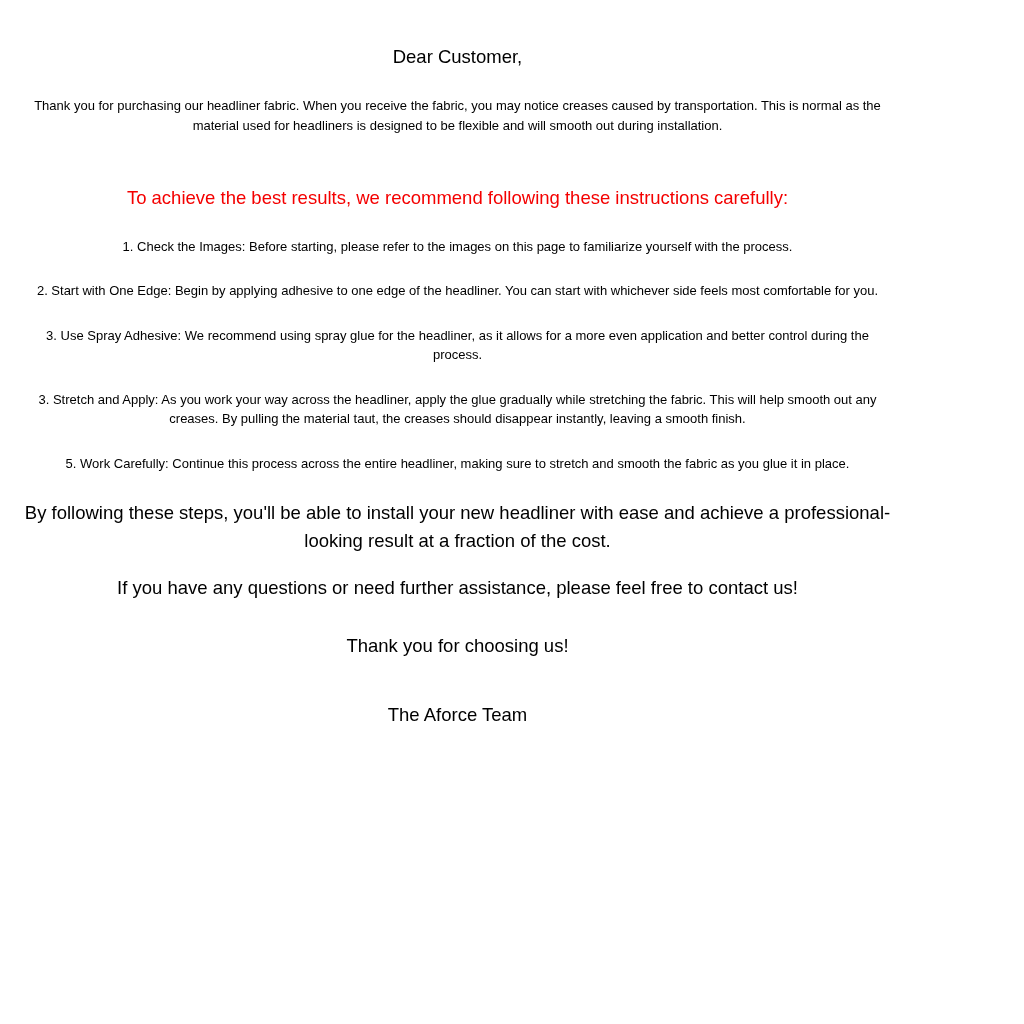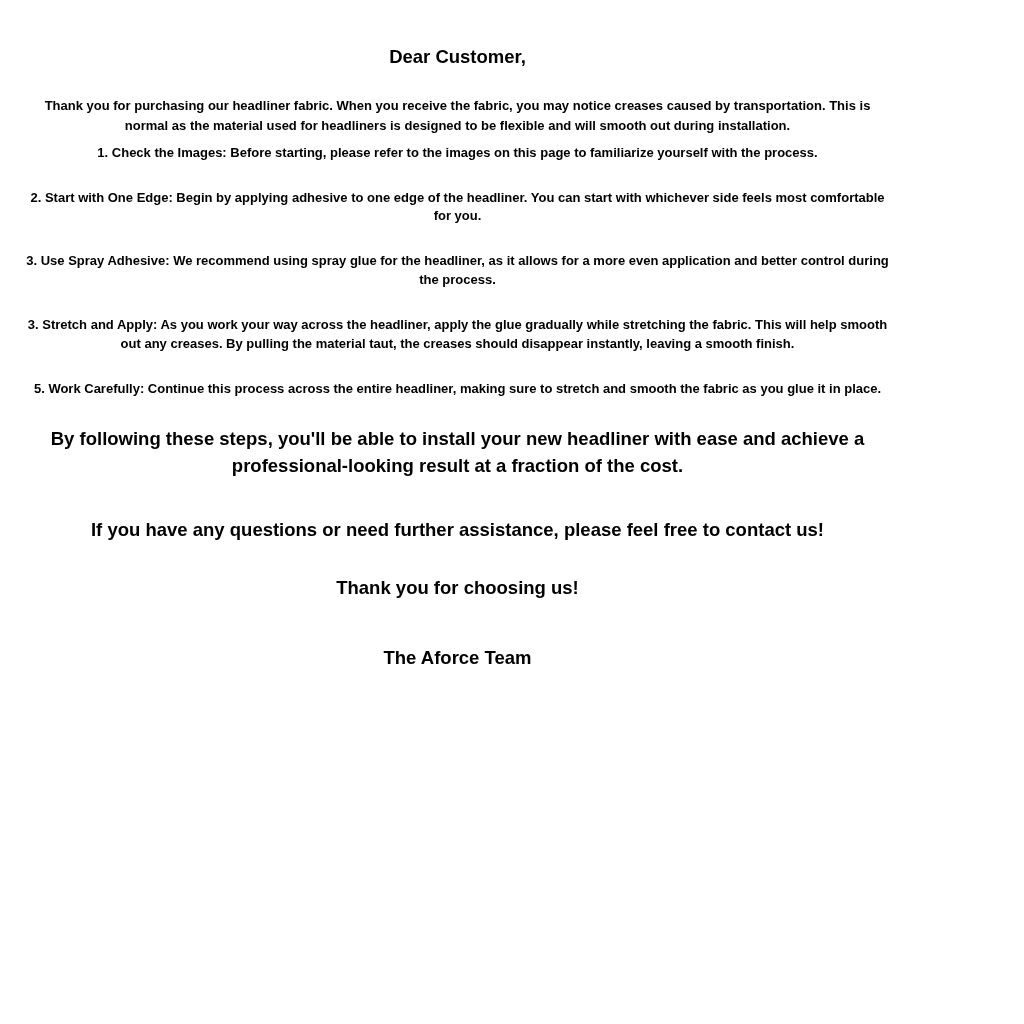--- a/index.html
+++ b/index.html
@@ -13,21 +13,20 @@
     font-family: "Liberation Sans", sans-serif;
     color: #000000;
     overflow: hidden;
   }
   .page {
     width: 915px;
     height: 1024px;
     box-sizing: border-box;
     padding: 44px 24px 0 24px;
     text-align: center;
-    font-weight: bold;
   }
   .greeting {
     font-size: 18.5px;
     line-height: 1.42;
     margin: 0 0 26px 0;
   }
   .intro {
     font-size: 13px;
     line-height: 1.52;
     margin: 8px auto;
@@ -45,21 +44,21 @@
     line-height: 1.45;
     margin: 0 auto 26px auto;
     max-width: 900px;
   }
   .step:last-of-type {
     margin-bottom: 0;
   }
   .closing {
     font-size: 18.5px;
     line-height: 1.5;
-    margin: 0 auto 36px auto;
+    margin: 0 auto 19px auto;
     max-width: 900px;
     text-align: center;
   }
   .question {
     font-size: 18.5px;
     line-height: 1.5;
     margin: 0 auto 30px auto;
     max-width: 900px;
   }
   .thanks {
@@ -76,20 +75,21 @@
 </style>
 </head>
 <body>
 
 <div class="page">
 
   <p class="greeting">Dear Customer,</p>
 
   <p class="intro">Thank you for purchasing our headliner fabric. When you receive the fabric, you may notice creases caused by transportation. This is normal as the material used for headliners is designed to be flexible and will smooth out during installation.</p>
 
+  <p class="highlight" style="color: rgb(244, 0, 0);">To achieve the best results, we recommend following these instructions carefully:</p>
 
   <p class="step">1. Check the Images: Before starting, please refer to the images on this page to familiarize yourself with the process.</p>
   <p class="step s2">2. Start with One Edge: Begin by applying adhesive to one edge of the headliner. You can start with whichever side feels most comfortable for you.</p>
   <p class="step s2">3. Use Spray Adhesive: We recommend using spray glue for the headliner, as it allows for a more even application and better control during the process.</p>
   <p class="step s2">3. Stretch and Apply: As you work your way across the headliner, apply the glue gradually while stretching the fabric. This will help smooth out any creases. By pulling the material taut, the creases should disappear instantly, leaving a smooth finish.</p>
   <p class="step s2">5. Work Carefully: Continue this process across the entire headliner, making sure to stretch and smooth the fabric as you glue it in place.</p>
 
   <p class="closing s2">By following these steps, you'll be able to install your new headliner with ease and achieve a professional-looking result at a fraction of the cost.</p>
 
   <p class="question">If you have any questions or need further assistance, please feel free to contact us!</p>

